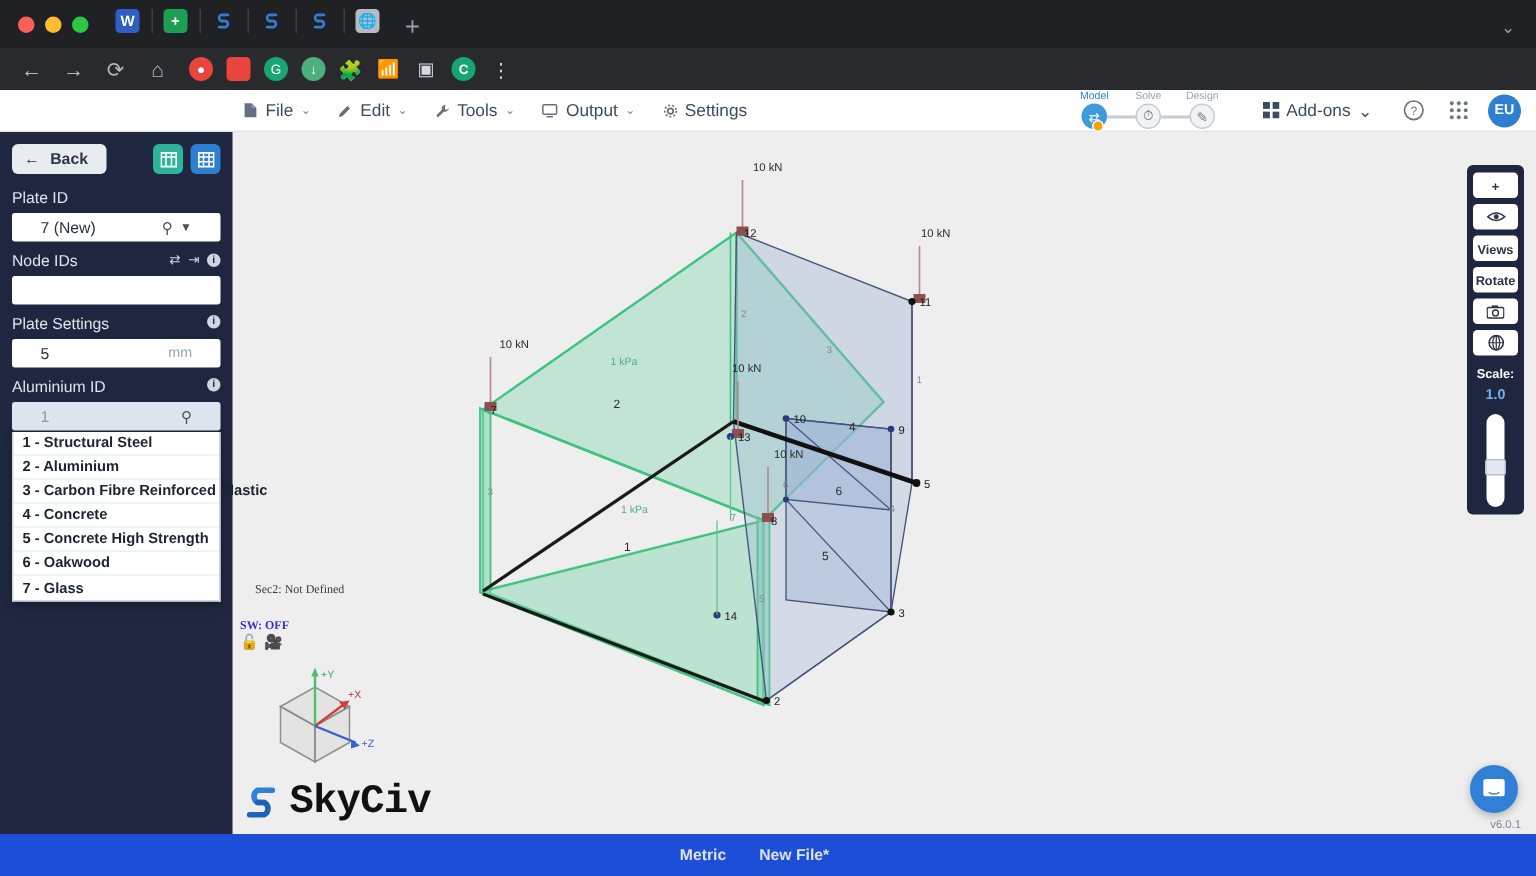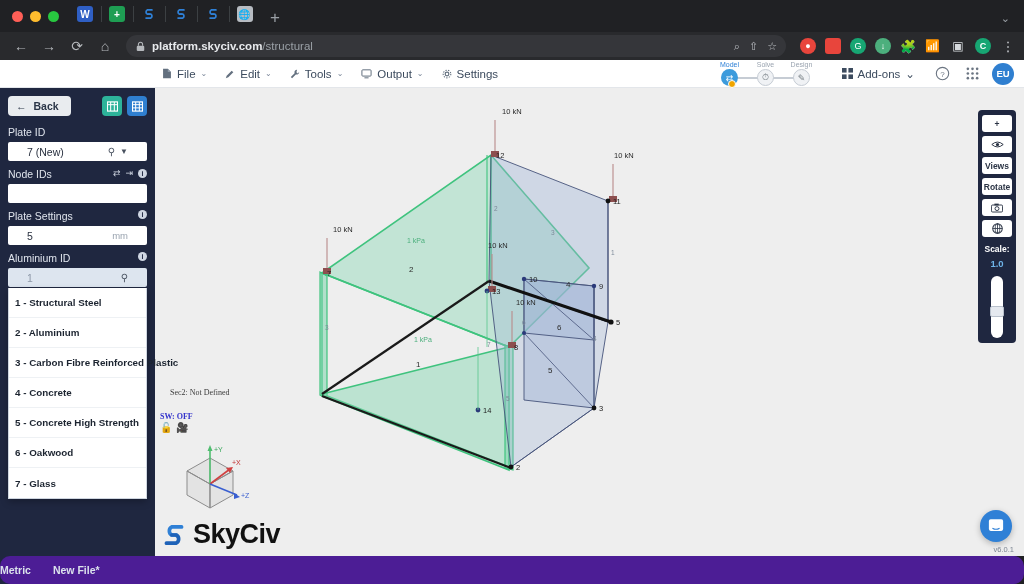--- a/index.html
+++ b/index.html
@@ -94,55 +94,55 @@
   .input .unit { color:#9aa4b0; font-size:9.5px; }
   .input .mag { color:#48515f; font-size:10px; }
   .input .dd { color:#48515f; font-size:8px; margin-left:5px; }
   .input.focused { background:#dde5ef; }
   .input.focused .val { color:#8d98a8; }
 
   .dropdown {
     position:absolute; left:8px; top:0; width:139px; background:#fff; border:1px solid #cfd6e0;
     border-top:none; box-shadow:0 3px 7px rgba(0,0,0,.25); z-index:40;
   }
-  .dd-item { height:30px; display:flex; align-items:center; padding:0 6px; font-size:9.8px; color:#1c2430; border-bottom:1px solid #eef1f4; font-weight:600; white-space:nowrap;}
+  .dd-item { height:16px; display:flex; align-items:center; padding:0 6px; font-size:9.8px; color:#1c2430; border-bottom:1px solid #eef1f4; font-weight:600; white-space:nowrap;}
   .dd-item:last-child { border-bottom:none; }
 
   
   .viewport { position:absolute; left:155px; top:88px; width:869px; height:468px; background:#eeeeee; overflow:hidden; }
   .vp-text { position:absolute; font-size:8px;font-family:Liberation Serif, serif; }
   .lbl-sec2 { color:#3a3a3a; }
   .lbl-sw { color:#3333cc; font-weight:600; }
   .mini-ic { position:absolute; display:flex; gap:4px; }
   .mini-ic span { color:#2b3fa0; font-size:10px; }
 
-  .brand { position:absolute; left:6px; bottom:6px; display:flex; align-items:center; gap:6px; }
+  .brand { position:absolute; left:6px; bottom:6px; display:flex; align-items:center; gap:6px;font-family:Liberation Mono, monospace; }
   .brand-mark { width:26px; height:26px; }
   .brand-text { font-size:27px; font-weight:bold; color:#111; letter-spacing:-0.5px; }
 
   
   .rtools {
     position:absolute; right:8px; top:22px; width:38px; background:#1f2740; border-radius:4px;
     padding:5px 4px; display:flex; flex-direction:column; align-items:center; gap:4px;
   }
   .rt-btn { width:30px; height:17px; background:#fff; border-radius:3px; display:flex; align-items:center; justify-content:center; font-size:8.5px; color:#2b3445; font-weight:600;}
   .scale-lbl { color:#fff; font-size:8.5px; font-weight:bold; margin-top:3px; }
   .scale-val { color:#6fb4e8; font-size:9.5px; font-weight:bold; }
   .slider { width:12px; height:62px; background:#fff; border-radius:6px; margin-top:3px; position:relative; }
   .knob { position:absolute; left:-1px; top:30px; width:14px; height:11px; background:#e5e9ef; border:1px solid #b9c1cc; border-radius:2px; }
 
   .intercom { position:absolute; right:12px; bottom:14px; width:32px; height:32px; border-radius:50%; background:#2f80d6; display:flex; align-items:center; justify-content:center; box-shadow:0 2px 6px rgba(0,0,0,.25);}
 
   .version { position:absolute; right:10px; bottom:2px; font-size:7.5px; color:#7b8491; }
 
   
   .statusbar {
-    position:absolute; left:0; bottom:0; width:1024px; height:28px; background:#4c1d95;
-    display:flex; align-items:center; justify-content:flex-start; gap:22px; padding-right:18px;
-    color:#dbe2ec; font-size:10.5px; font-weight:600;border-radius:10px;
+    position:absolute; left:0; bottom:0; width:1024px; height:28px; background:#1d4ed8;
+    display:flex; align-items:center; justify-content:center; gap:22px; padding-right:18px;
+    color:#dbe2ec; font-size:10.5px; font-weight:600;
   }
   .model-svg { position:absolute; left:0; top:0; }
   .n-lbl { font-size:7.5px; fill:#1c1c1c; font-family:"Liberation Sans",sans-serif; }
   .p-lbl { font-size:8px; fill:#2c2c2c; font-family:"Liberation Sans",sans-serif; }
   .g-lbl { font-size:7px; fill:#4caf7d; font-family:"Liberation Sans",sans-serif; }
   .m-lbl { font-size:6.5px; fill:#7d8a99; font-family:"Liberation Sans",sans-serif; }
   .load-lbl { font-size:7.5px; fill:#2a2a2a; font-family:"Liberation Sans",sans-serif; }
 </style>
 </head>
 <body>
@@ -188,32 +188,20 @@
 
     <div class="new-tab">+</div>
     <div class="chev-win">⌄</div>
   </div>
 
   <div class="omnibar">
     <div class="nav-btn">←</div>
     <div class="nav-btn">→</div>
     <div class="nav-btn">⟳</div>
     <div class="nav-btn">⌂</div>
-    <div class="url-pill">
-      <svg width="9" height="11" viewBox="0 0 12 14">
-          <rect x="1" y="6" width="10" height="7" rx="1.5" fill="#b6b9bd"></rect>
-          <path d="M3.2 6 V4 a2.8 2.8 0 0 1 5.6 0 V6" stroke="#b6b9bd" stroke-width="1.4" fill="none"></path>
-        </svg>
-      <span class="url-text"><b>platform.skyciv.com</b><span class="dim">/structural</span></span>
-      <span class="url-right">
-        <span>⌕</span>
-        <span>⇧</span>
-        <span>☆</span>
-      </span>
-    </div>
     <div class="ext-row">
       <div class="ext" style="background:#e8453c;">●</div>
       <div class="ext" style="background:#e8453c;border-radius:3px;"></div>
       <div class="ext" style="background:#17a673;">G</div>
       <div class="ext" style="background:#4caf7d;">↓</div>
       <div class="ext" style="background:transparent;color:#e8eaed;font-size:13px;">🧩</div>
       <div class="ext" style="background:transparent;color:#d5d8dc;font-size:12px;">📶</div>
       <div class="ext" style="background:transparent;color:#d5d8dc;font-size:12px;">▣</div>
       <div class="ext" style="background:#17a673;font-weight:bold;">C</div>
       <div class="ext" style="background:transparent;color:#d5d8dc;font-size:13px;">⋮</div>

